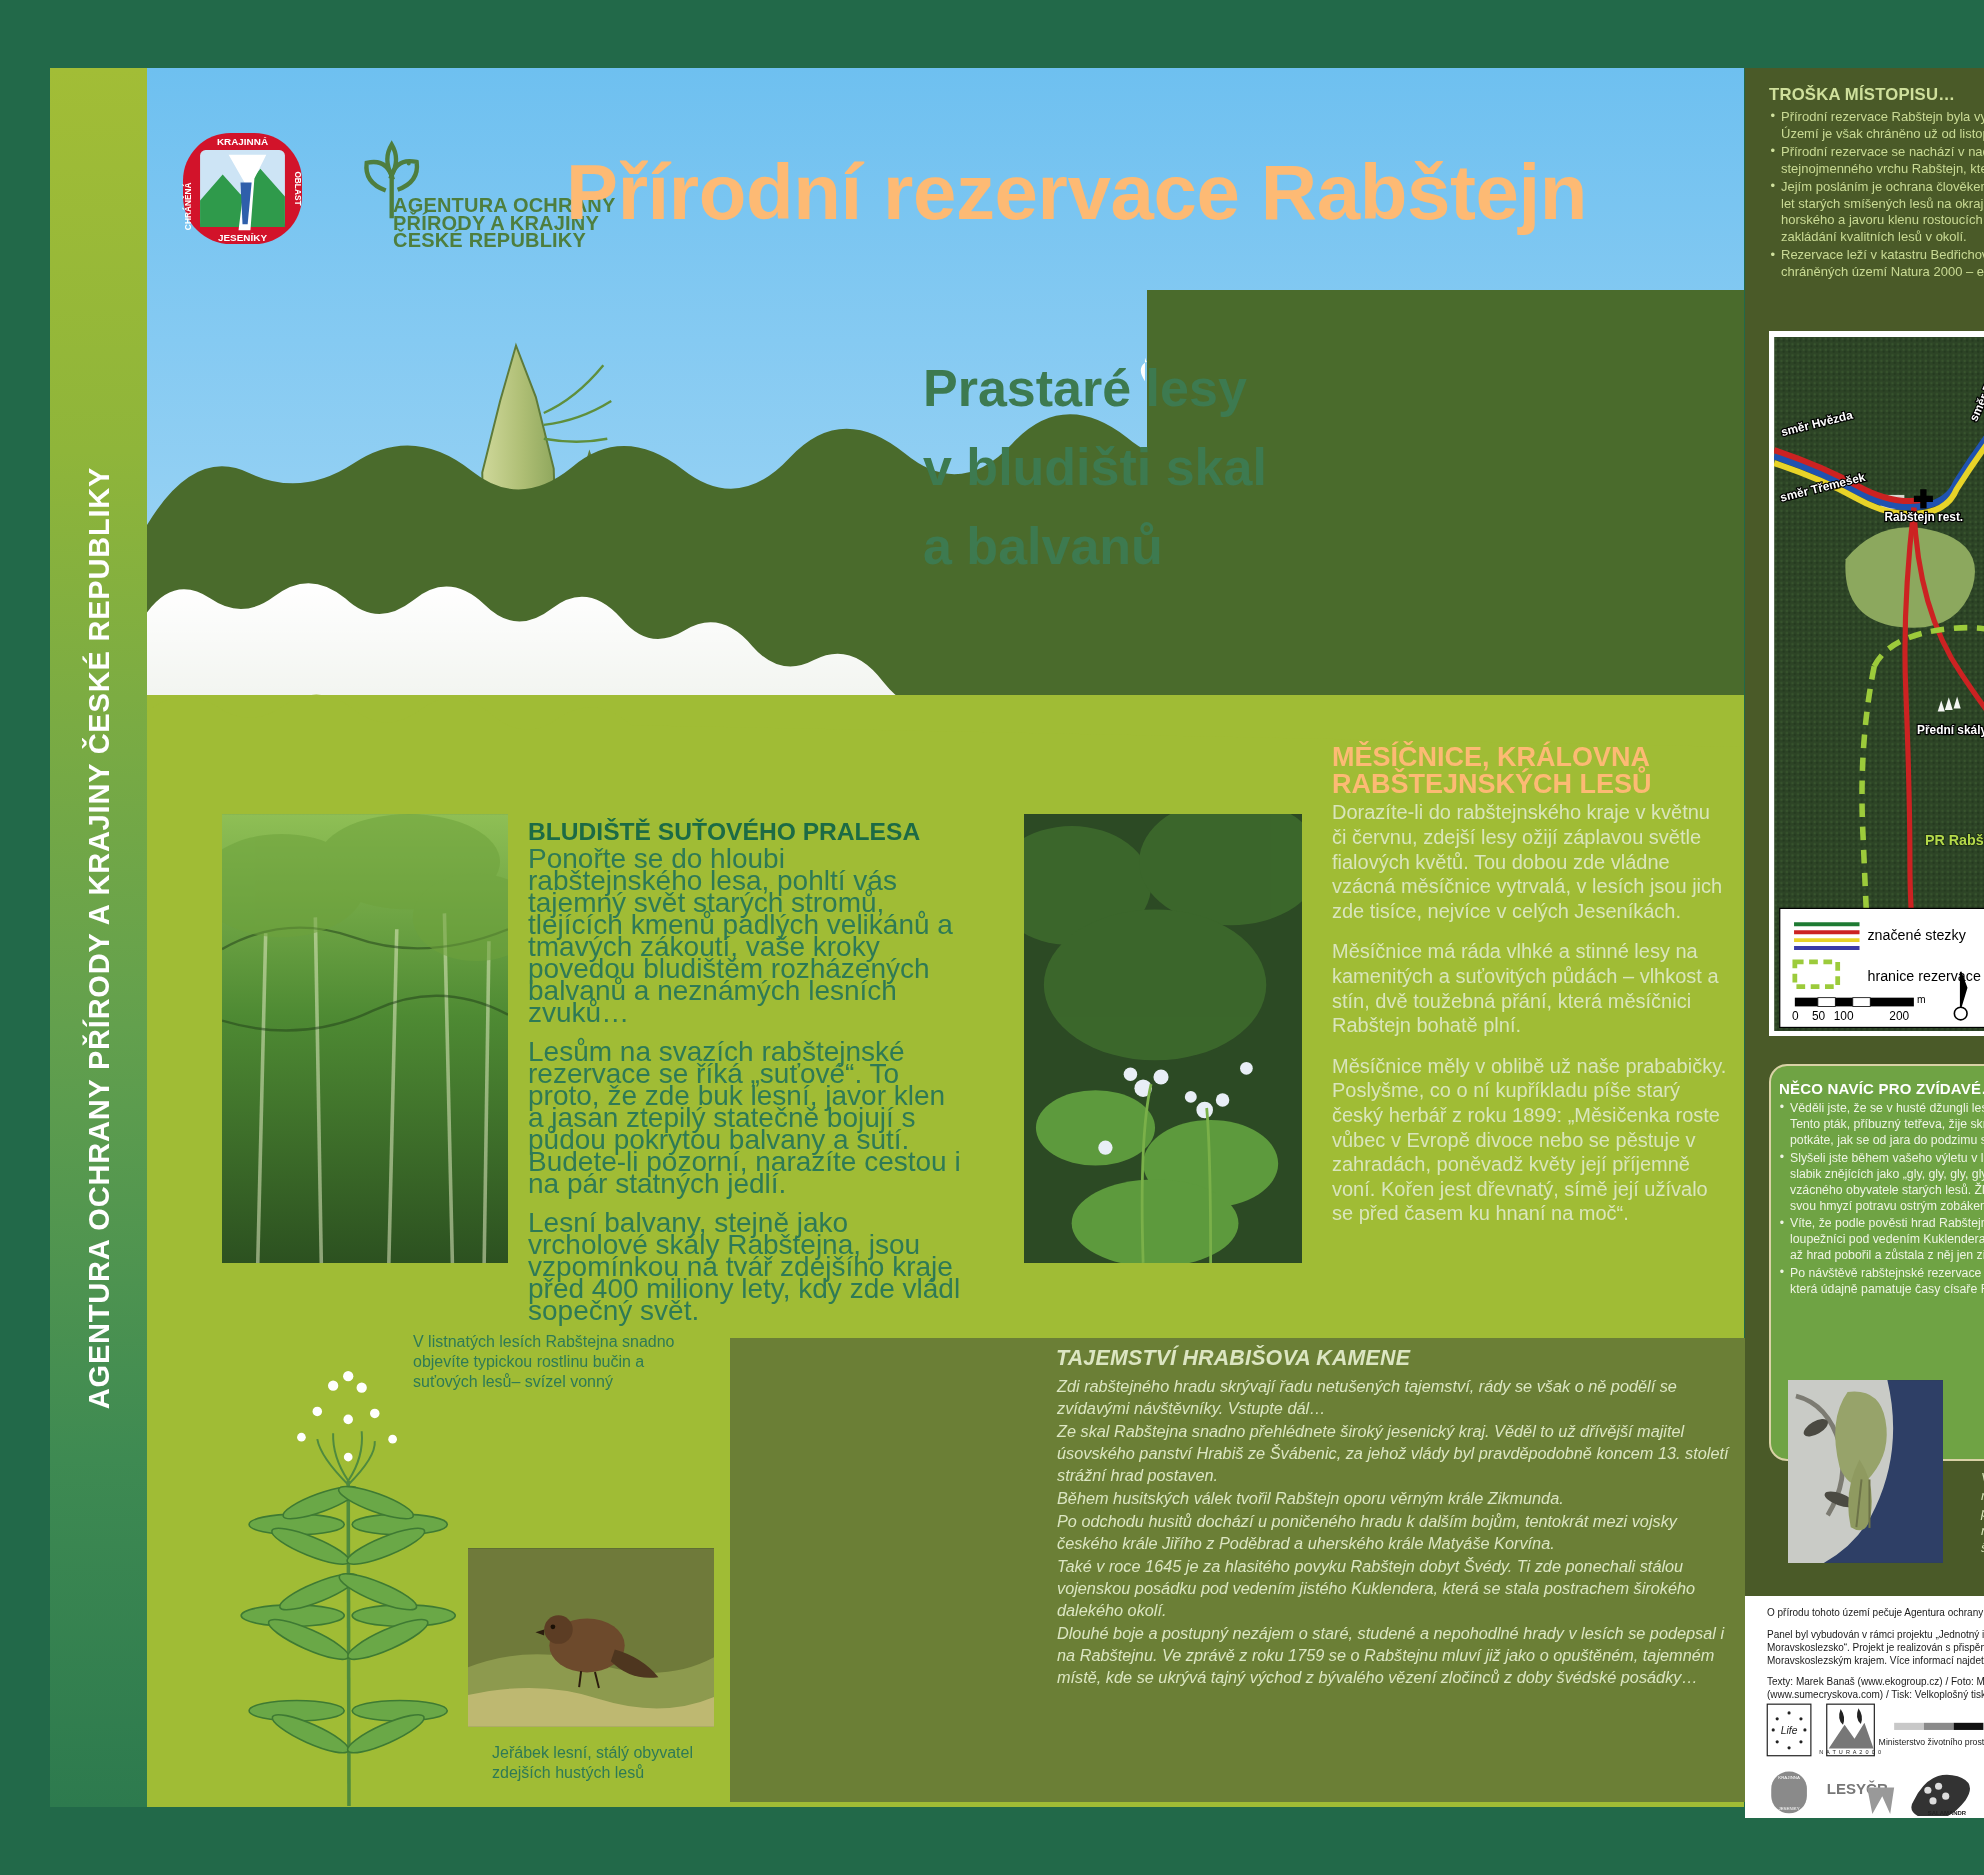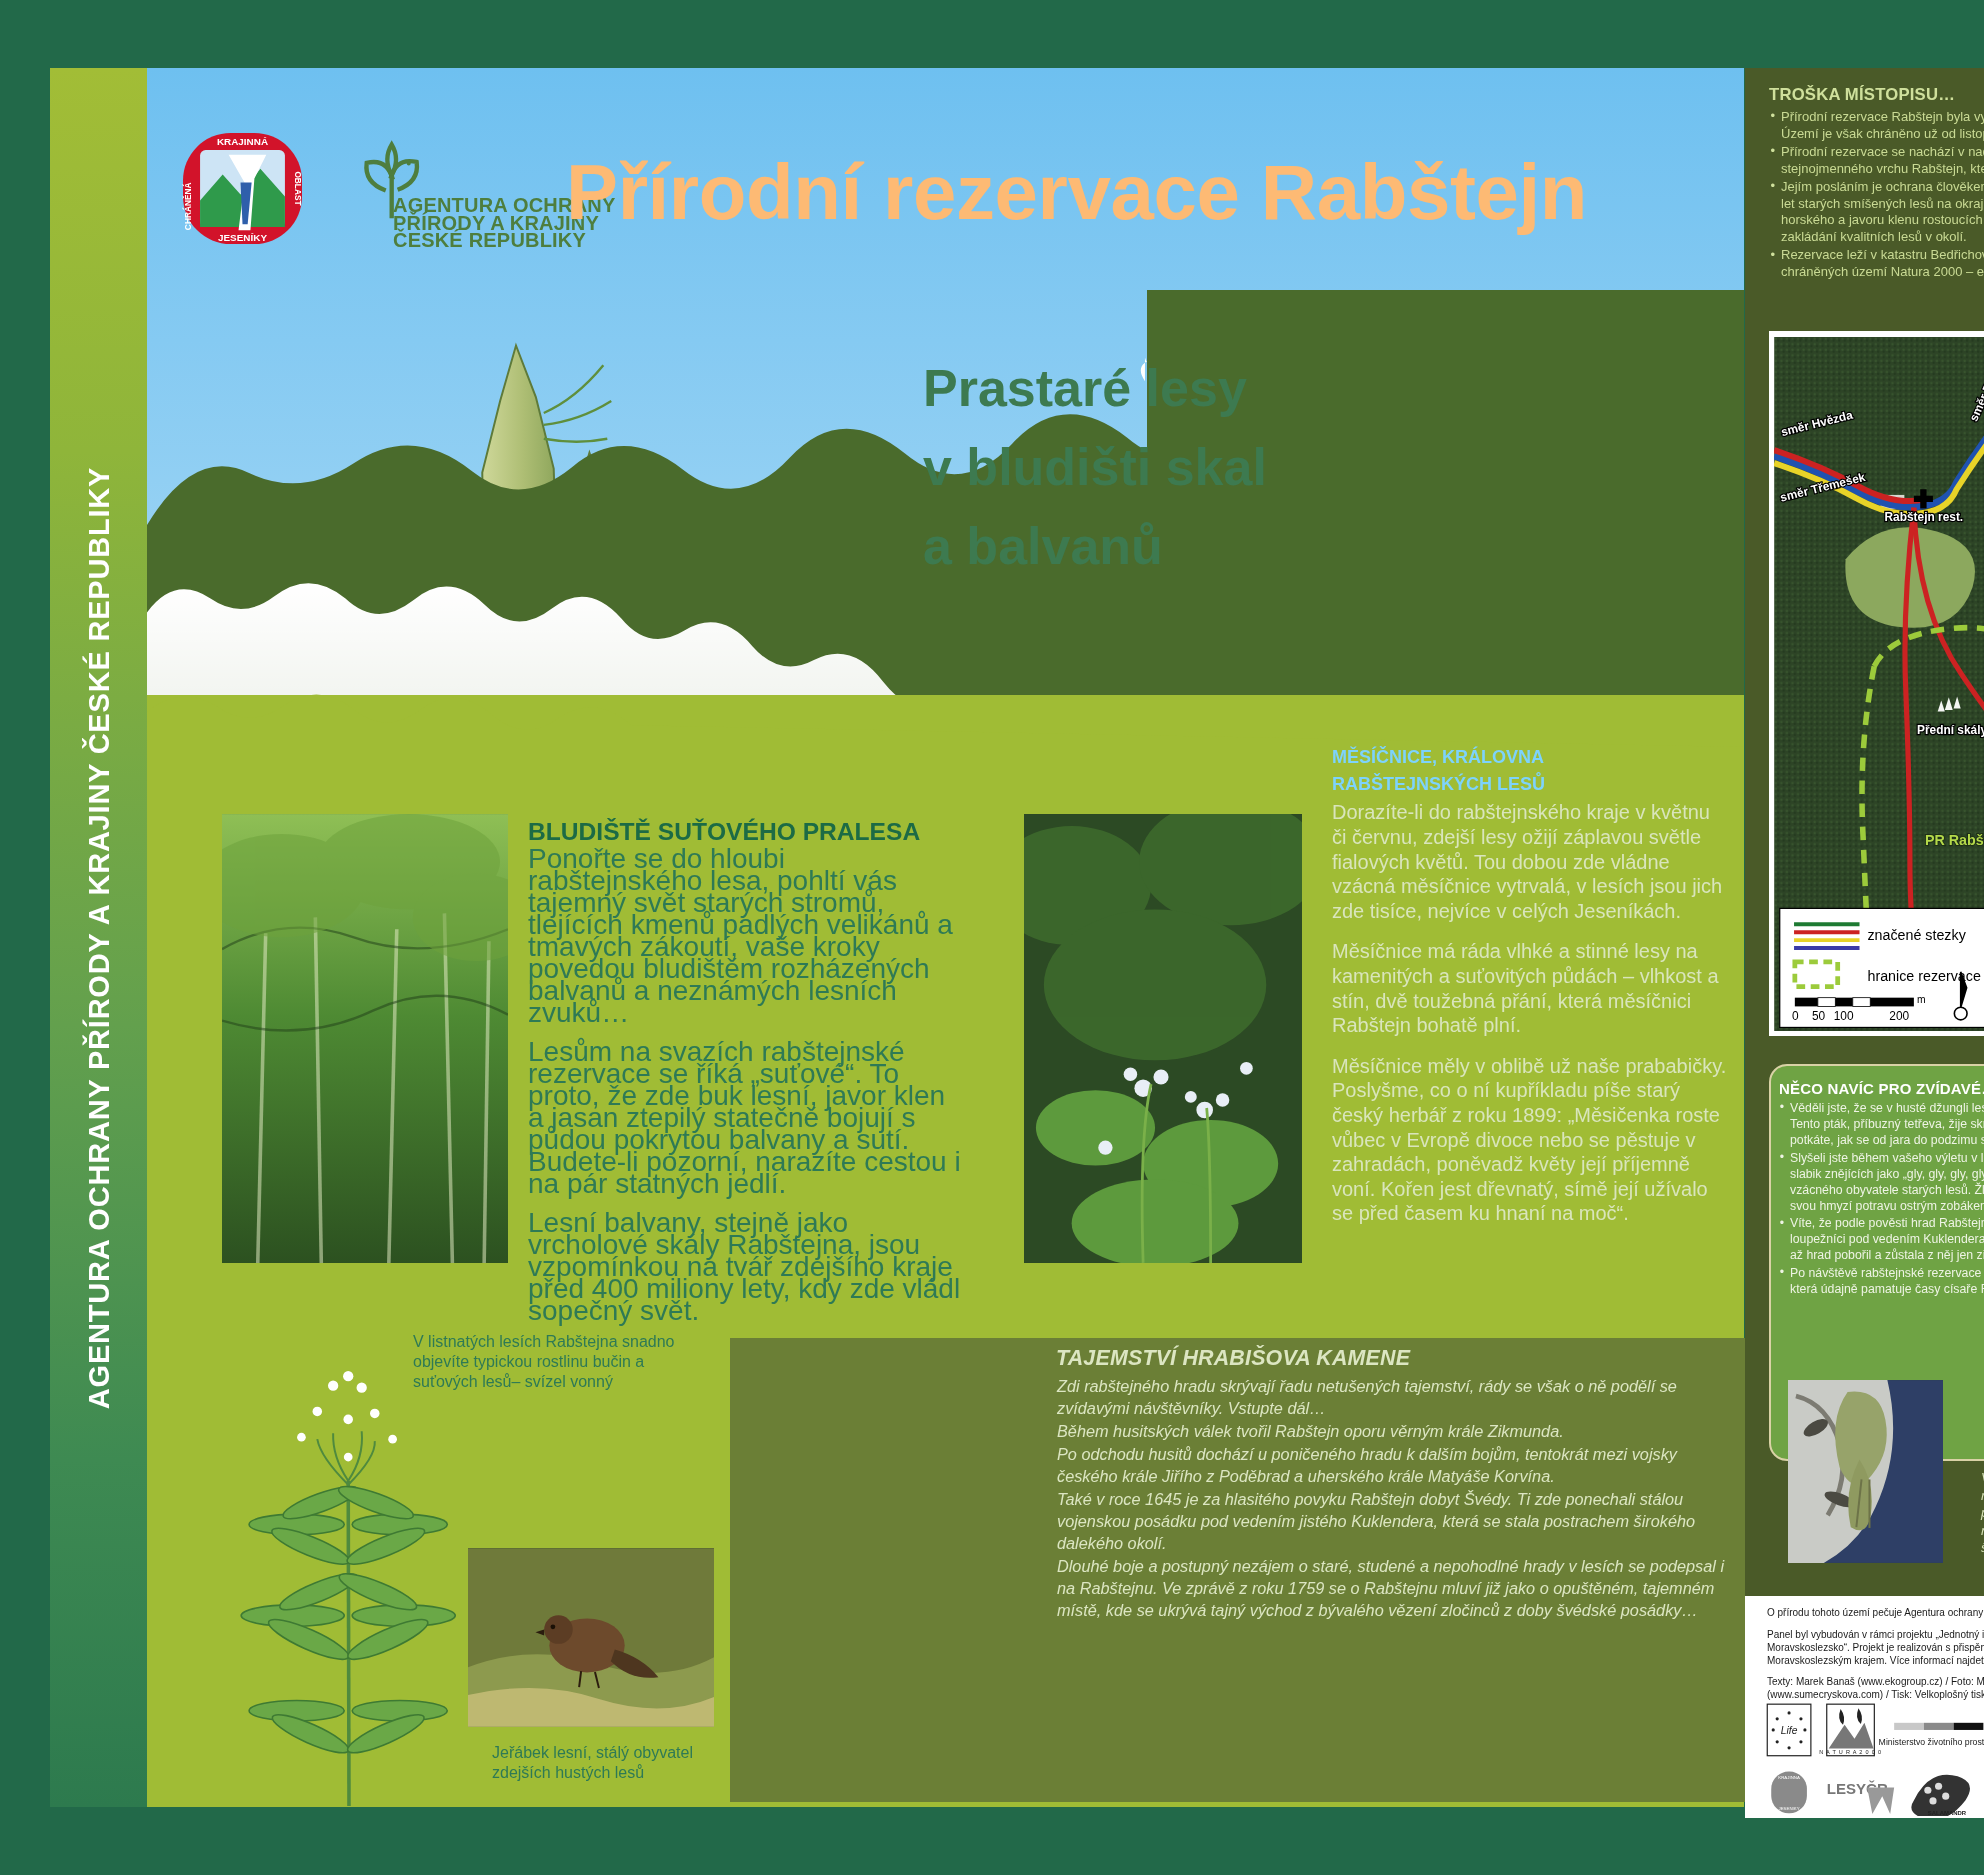--- a/index.html
+++ b/index.html
@@ -49,21 +49,21 @@
   .ph-view{left:730px;top:1338px;width:314px;height:462px;}
   .ph-grouse{left:468px;top:1548px;width:246px;height:179px;}
   .ph-wood{left:1788px;top:1380px;width:155px;height:183px;}
 
   
   .colA{position:absolute;left:528px;top:818px;width:433px;color:#2e7a55;}
   .colA h3{margin:0 0 2.4px 0;font-size:24.6px;font-weight:bold;color:#1c6b45;letter-spacing:0px;}
   .colA p{margin:0 0 16.7px 0;font-size:28px;line-height:22px;}
 
   .colB{position:absolute;left:1332px;top:744px;width:397px;color:#d9e5bc;}
-  .colB h3{margin:0 0 2.4px 0;font-size:18px;font-weight:bold;color:#7dd3fc;line-height:27px;}
+  .colB h3{margin:0 0 2.4px 0;font-size:27px;font-weight:bold;color:#fdba74;line-height:27px;}
   .colB p{margin:0 0 16px 0;font-size:20px;line-height:24.6px;}
 
   
   .cap{position:absolute;color:#2e7a55;font-size:16px;line-height:20px;}
   .cap-svizel{left:413px;top:1332px;width:294px;}
   .cap-jerabek{left:492px;top:1743px;width:254px;}
 
   
   .tajbox{position:absolute;left:730px;top:1338px;width:1016px;height:464px;background:#6b7f36;}
   .taj{position:absolute;left:1056px;top:1346px;width:683px;color:#dce6c2;font-style:italic;}
@@ -371,20 +371,21 @@
         <path d="M278,370 q70,-70 67,-110"></path>
     </g>
   </svg>
   <div class="cap cap-svizel">V listnatých lesích Rabštejna snadno objevíte typickou rostlinu bučin a suťových lesů– svízel vonný</div>
   <div class="cap cap-jerabek">Jeřábek lesní, stálý obyvatel zdejších hustých lesů</div>
 
   <div class="tajbox"></div>
   <div class="taj">
     <h3>TAJEMSTVÍ HRABIŠOVA KAMENE</h3>
     <p>Zdi rabštejného hradu skrývají řadu netušených tajemství, rády se však o ně podělí se zvídavými návštěvníky. Vstupte dál…</p>
+    <p>Ze skal Rabštejna snadno přehlédnete široký jesenický kraj. Věděl to už dřívější majitel úsovského panství Hrabiš ze Švábenic, za jehož vlády byl pravděpodobně koncem 13. století strážní hrad postaven.</p>
     <p>Během husitských válek tvořil Rabštejn oporu věrným krále Zikmunda.</p>
     <p>Po odchodu husitů  dochází u poničeného hradu k dalším bojům, tentokrát mezi vojsky českého krále Jiřího z Poděbrad a uherského krále Matyáše Korvína.</p>
     <p>Také v roce 1645 je za hlasitého povyku Rabštejn dobyt Švédy. Ti zde ponechali stálou vojenskou posádku pod vedením jistého Kuklendera, která se stala postrachem širokého dalekého okolí.</p>
     <p>Dlouhé boje a postupný nezájem o staré, studené a nepohodlné hrady v lesích se podepsal i na Rabštejnu. Ve zprávě z roku 1759 se o Rabštejnu mluví již jako o opuštěném, tajemném místě, kde se ukrývá tajný východ z bývalého vězení zločinců z doby švédské posádky…</p>
   </div>
 
   <div class="rightcol"></div>
 
   <div class="rc-topic">
     <h3>TROŠKA MÍSTOPISU…</h3>

